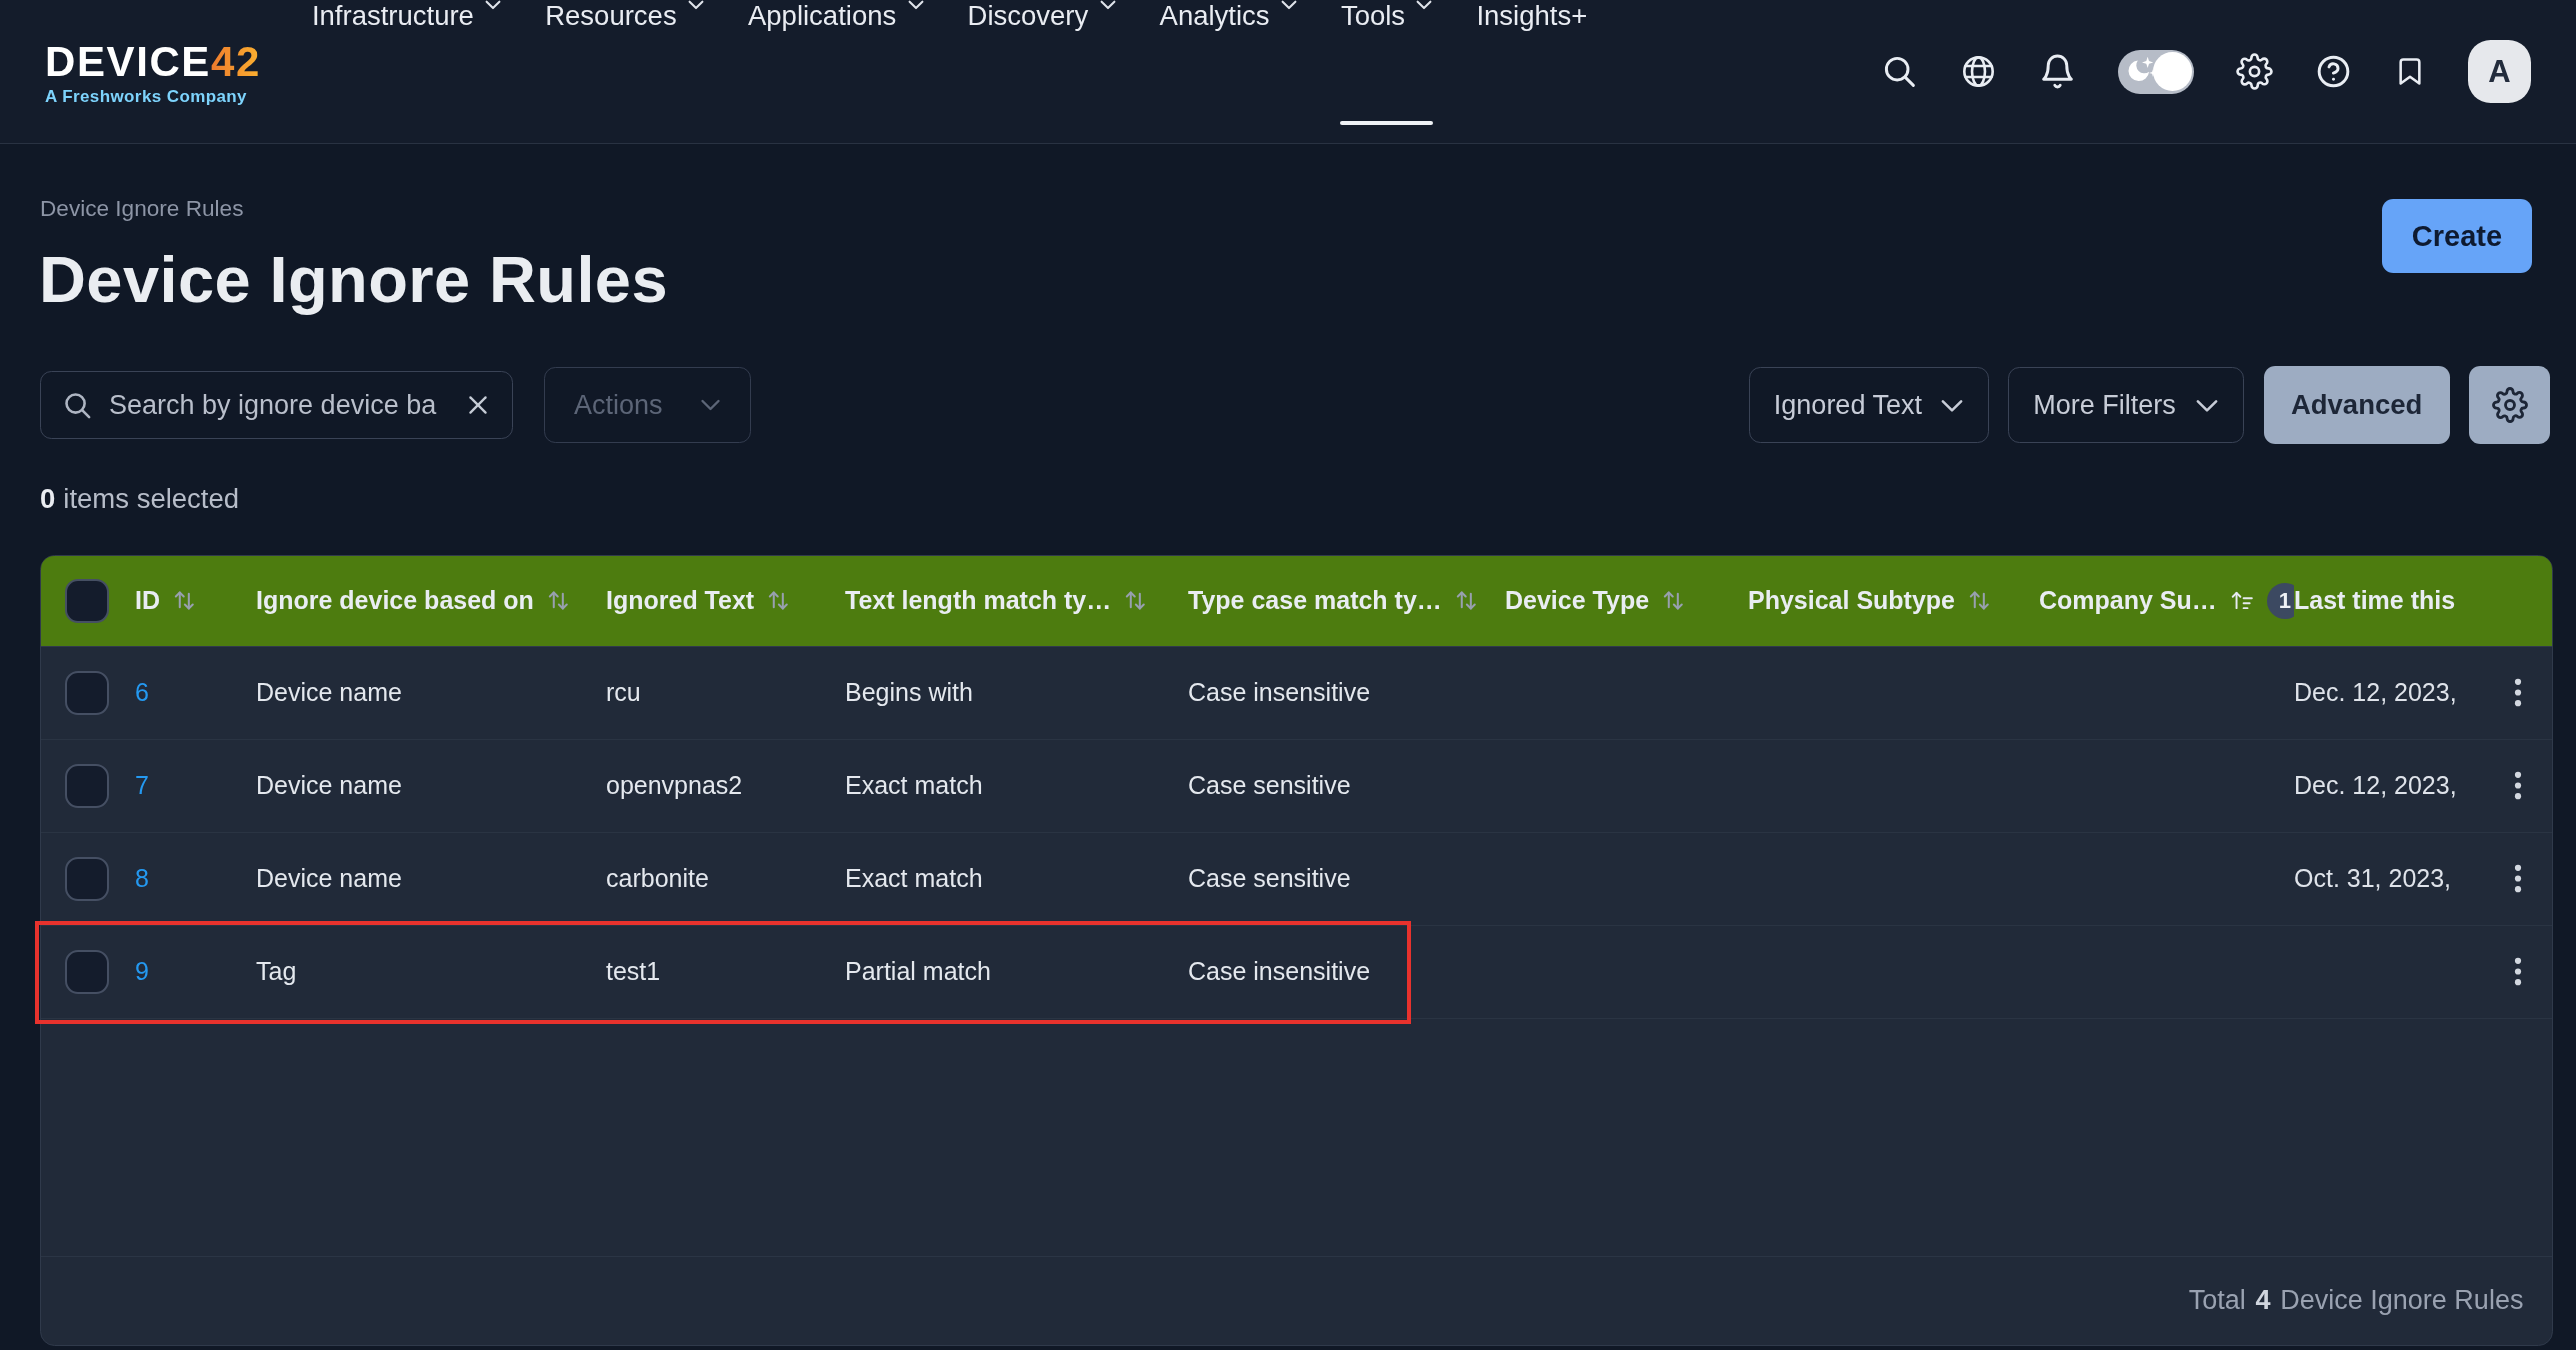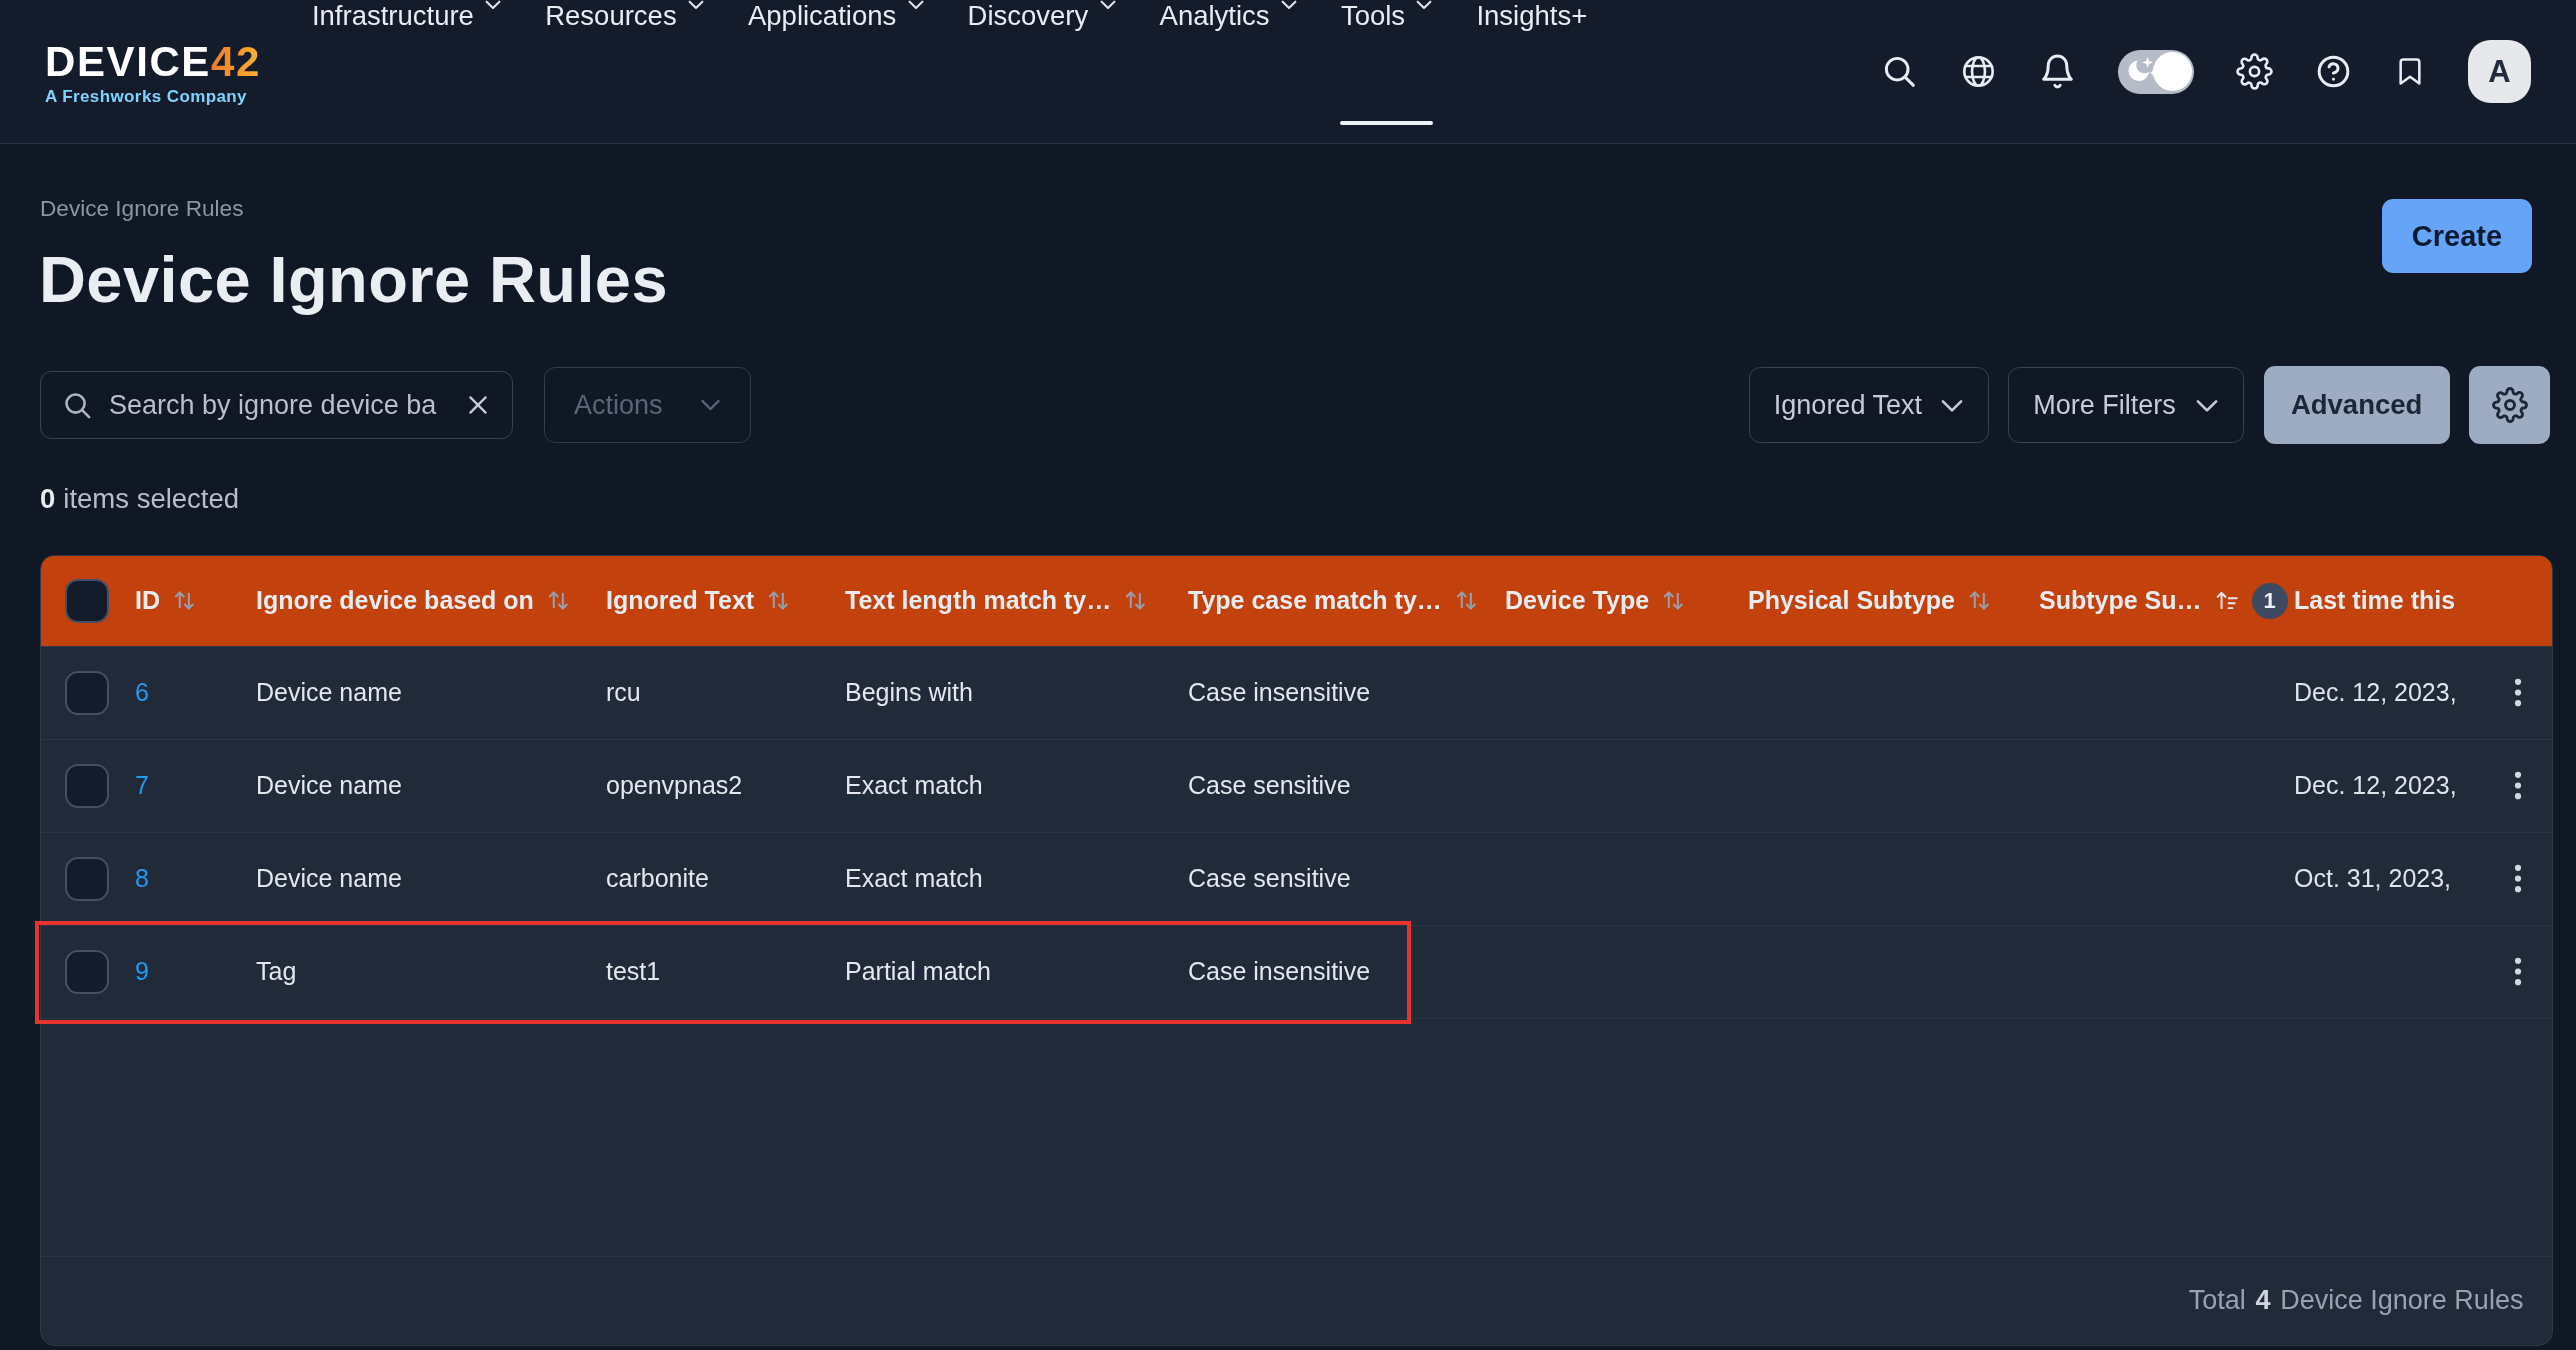--- a/index.html
+++ b/index.html
@@ -89,21 +89,21 @@
     margin:44px 22.6px 0 40px; height:791px; background:#212a39;
     border:1.6px solid #303a4b; border-radius:14.6px; display:flex; flex-direction:column;
     position:relative;
   }
   .grid-row {
     display:grid;
     grid-template-columns:94px 121px 350px 239px 343px 317px 243px 291px 255px minmax(0,1fr);
     align-items:center;
   }
   .thead {
-    height:91px; background:#c2410c; border-bottom:1.6px solid #303a4b;
+    height:91px; background:#4d7c0f; border-bottom:1.6px solid #303a4b;
     border-top-left-radius:13px; border-top-right-radius:13px;
     font-size:25px; font-weight:700; color:#e9edf2;
   }
   .th { display:flex; align-items:center; gap:13px; white-space:nowrap; overflow:hidden; cursor:pointer; }
   .sort-ic { flex:none; color:#98a0af; }
   .badge { flex:none; width:36px; height:36px; border-radius:50%; background:#3c4961; display:flex;
     align-items:center; justify-content:center; font-size:22px; font-weight:700; color:#eef1f5; }
   .trow { height:93px; border-bottom:1.6px solid #2a3443; font-size:25px; color:#e4e8ee; }
   .trow:last-of-type { }
   .cell { white-space:nowrap; overflow:hidden; }
@@ -380,21 +380,21 @@
       <span class="sort-ic">
           <svg width="22.6" height="25" viewBox="0 0 20 22" fill="none" stroke="currentColor" stroke-width="1.8" stroke-linecap="round" stroke-linejoin="round">
             <line x1="6" y1="4" x2="6" y2="17"></line>
             <polyline points="2.5,7.5 6,4 9.5,7.5"></polyline>
             <line x1="14" y1="5" x2="14" y2="18"></line>
             <polyline points="10.5,14.5 14,18 17.5,14.5"></polyline>
           </svg>
         </span>
     </div>
     <div class="th">
-      <span>Subtype Su…</span>
+      <span>Company Su…</span>
       <span class="sort-ic" style="color:#e6eaf0;">
           <svg width="24" height="25" viewBox="0 0 22 22" fill="none" stroke="currentColor" stroke-width="1.8" stroke-linecap="round" stroke-linejoin="round">
             <line x1="6" y1="4" x2="6" y2="18"></line>
             <polyline points="2.5,7.5 6,4 9.5,7.5"></polyline>
             <line x1="12.5" y1="9" x2="20" y2="9"></line>
             <line x1="12.5" y1="13.5" x2="18" y2="13.5"></line>
             <line x1="12.5" y1="18" x2="16" y2="18"></line>
           </svg>
         </span>
       <span class="badge">1</span>

